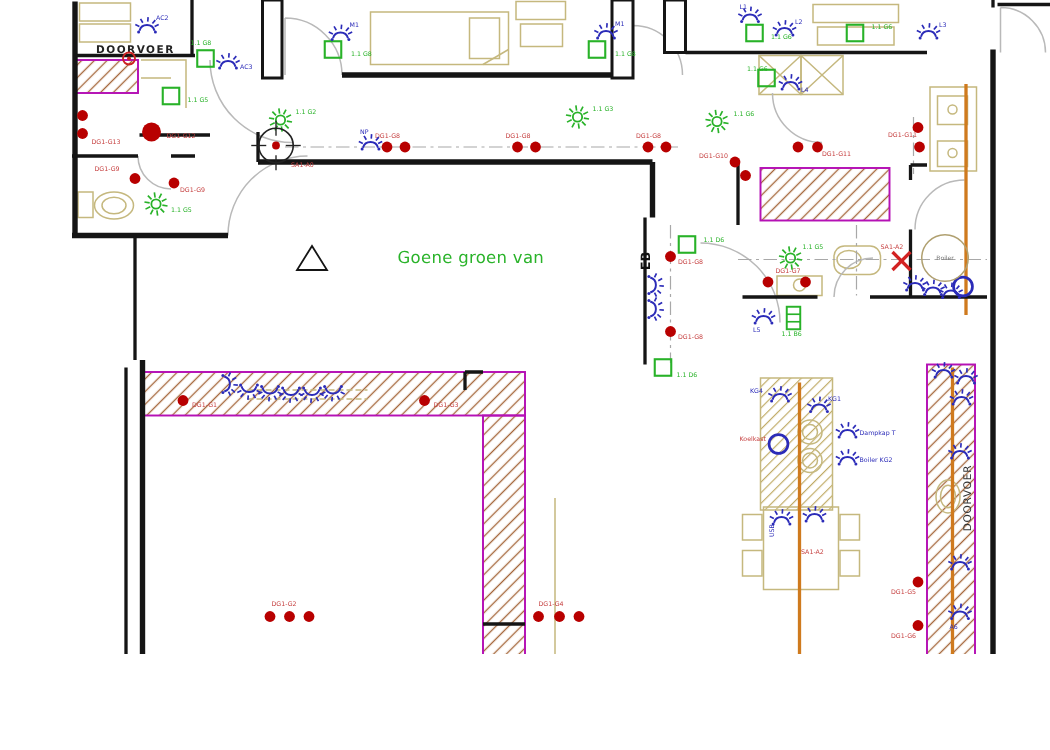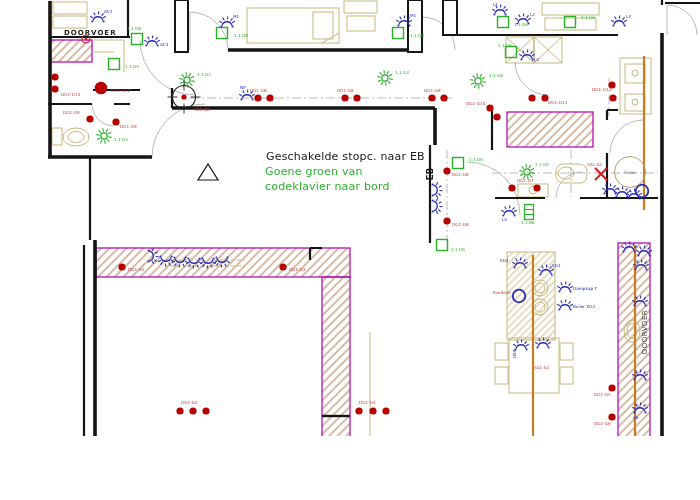--- a/index.html
+++ b/index.html
@@ -737,16 +737,14 @@
           <text x="630" y="173.5" fill="#777" font-size="4" text-anchor="middle">Boiler</text>
         </g>
         <g>
           <circle cx="86" cy="39" r="4" fill="none" stroke="#cc2222" stroke-width="1.2"></circle>
           <circle cx="86" cy="39" r="1.3" fill="#cc2222"></circle>
         </g>
         <text x="534" y="369" fill="#c64040" font-size="4.2">SA1-A2</text>
       </g>
   </svg>
 
-  <div class="ann a2" style="color: rgb(26, 26, 26);">Geschakelde stopc. naar EB</div>
   <div class="ann a3" style="color: rgb(42, 179, 42);">Goene groen van</div>
-  <div class="ann a4" style="color: rgb(42, 179, 42);">codeklavier naar bord</div>
 </div>
 
 </body></html>

